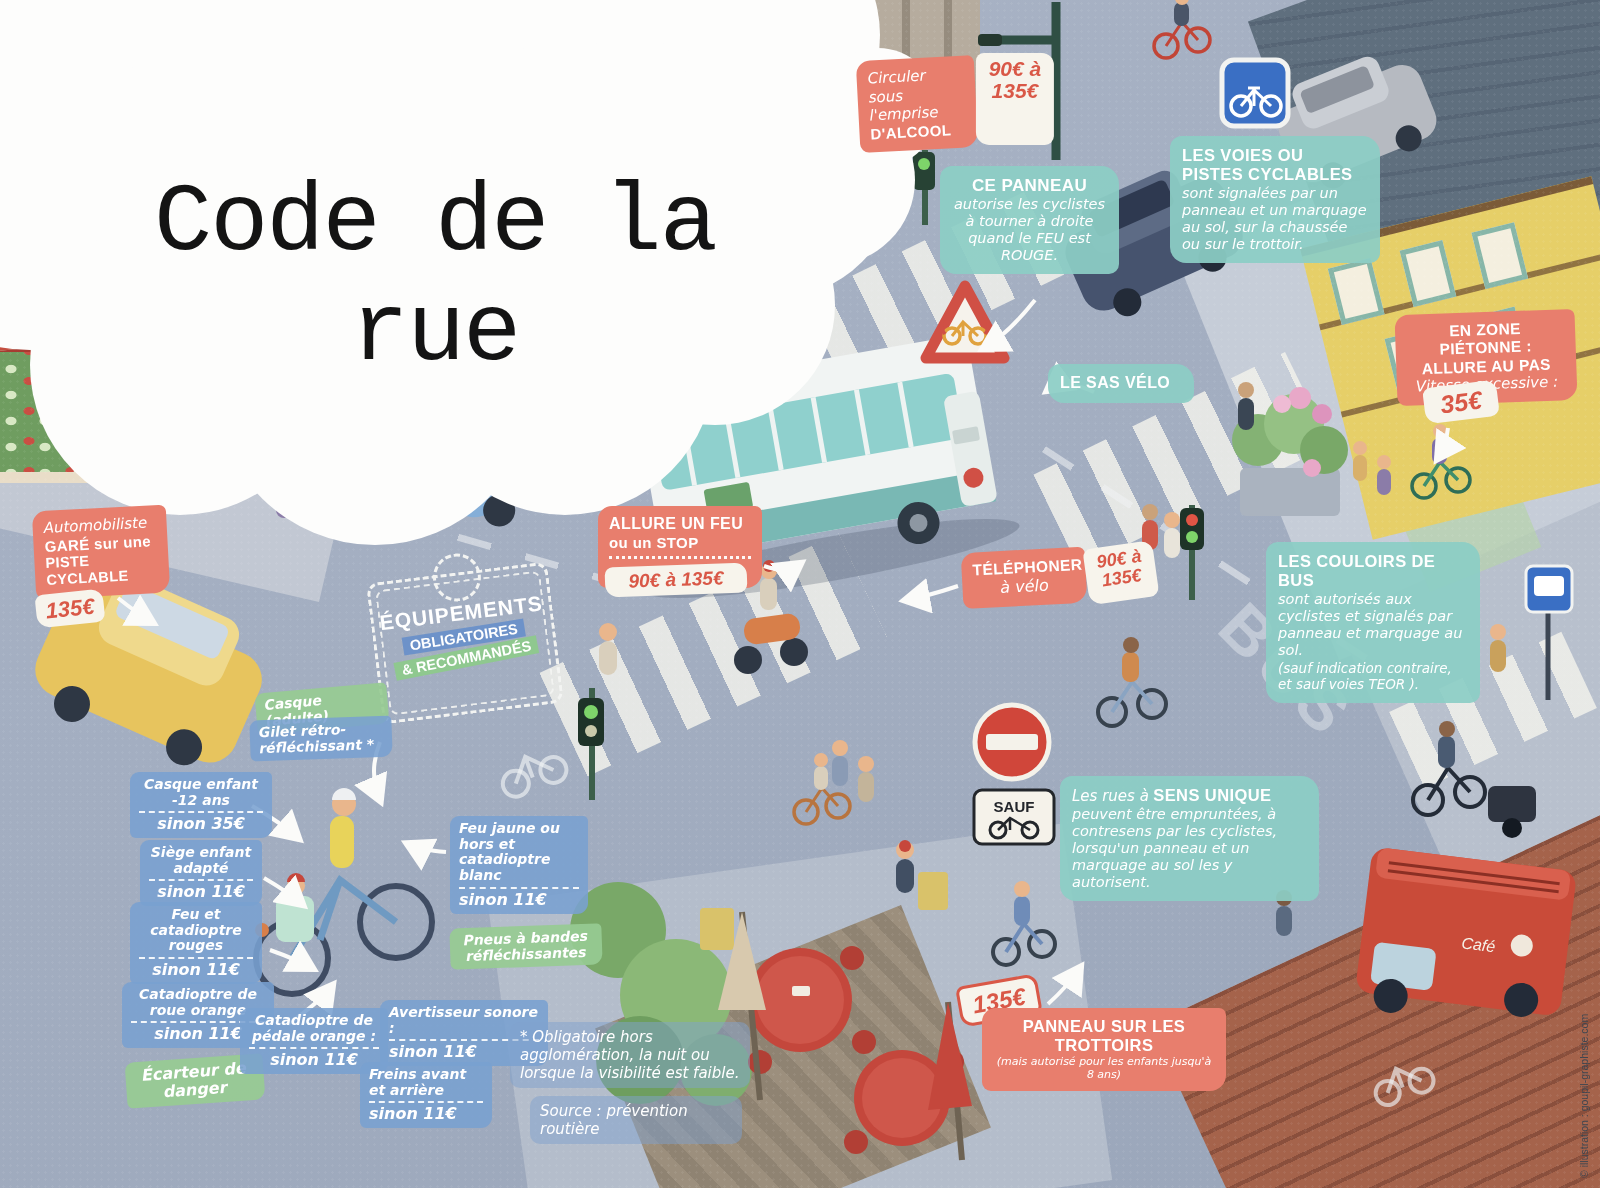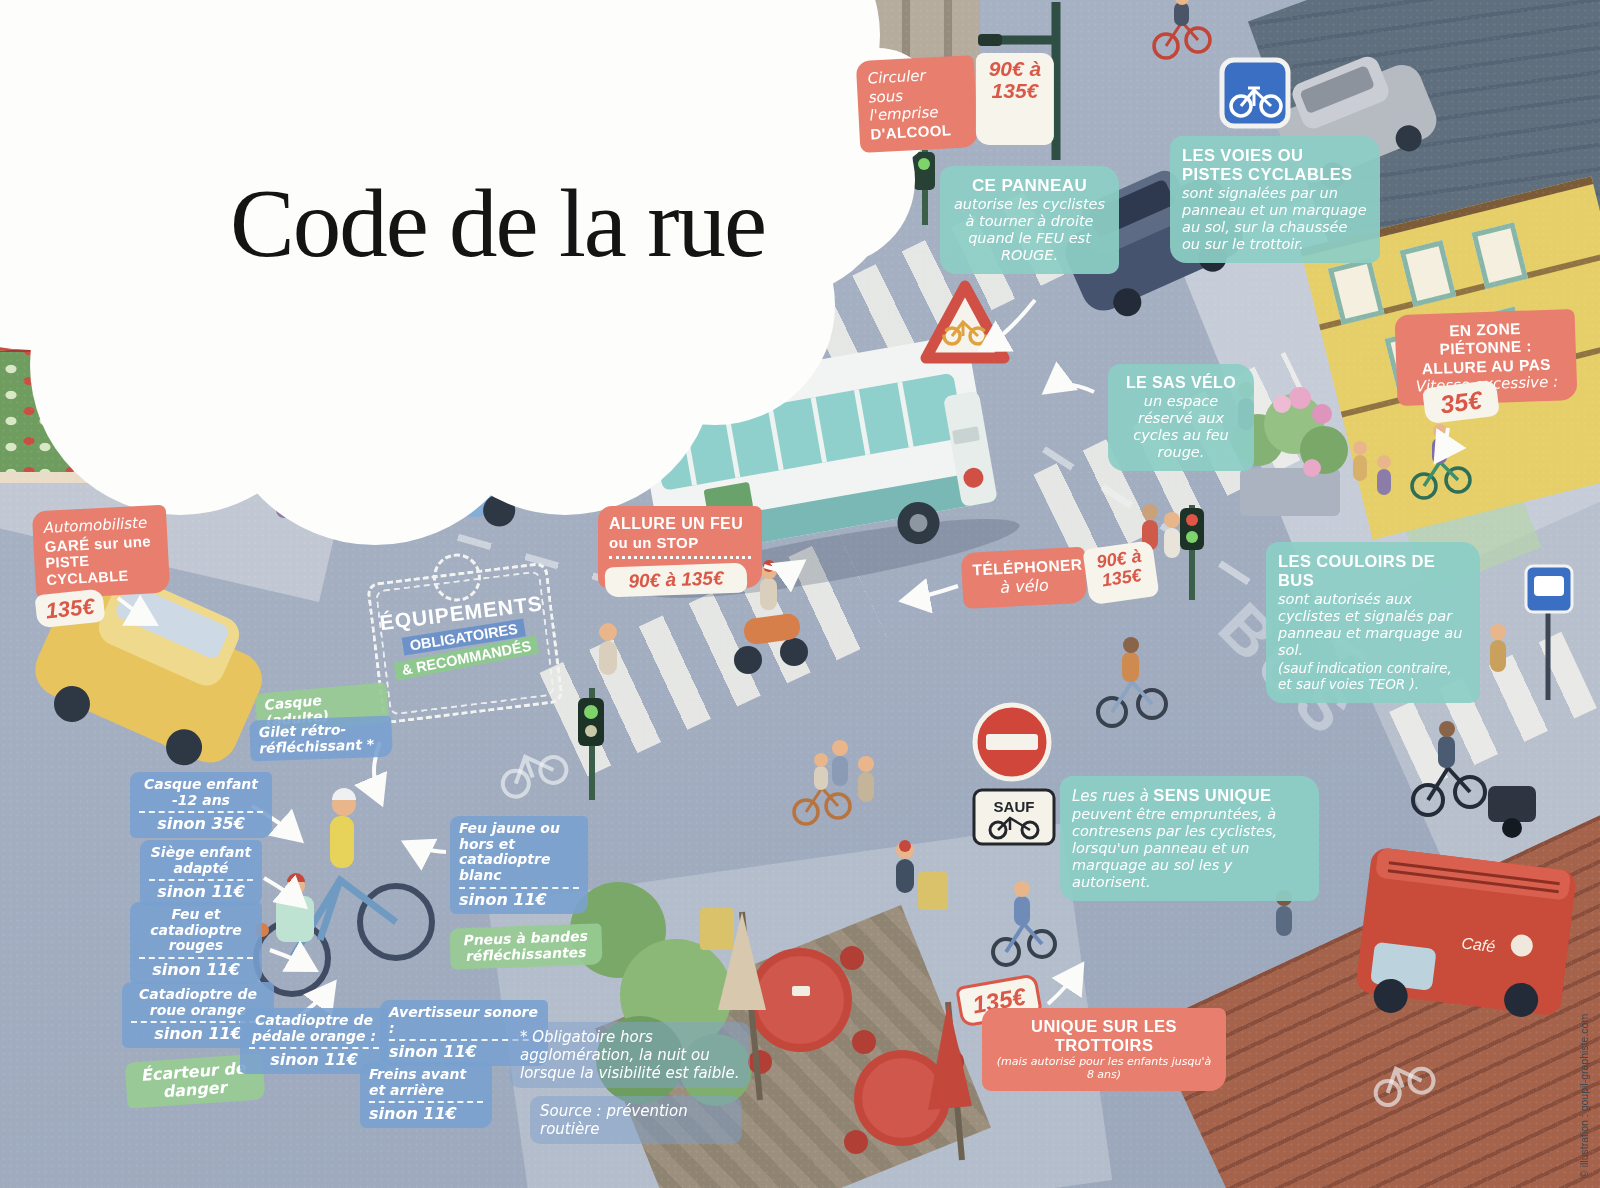--- a/index.html
+++ b/index.html
@@ -50,21 +50,21 @@
   .dashline{position:absolute;height:7px;background:repeating-linear-gradient(90deg,rgba(240,242,244,.55) 0 34px,transparent 34px 70px);}
   #d1{left:180px;top:520px;width:460px;transform:rotate(16deg);}
   #d2{left:1010px;top:560px;width:420px;transform:rotate(33deg);}
   #busmark{left:1208px;top:632px;font-weight:bold;font-size:66px;letter-spacing:6px;
     color:rgba(233,237,242,.45);transform:rotate(45deg);}
   #texture{left:0;top:0;width:1600px;height:1188px;
     background-image:radial-gradient(rgba(255,255,255,.06) 1px,transparent 1.3px);background-size:7px 7px;}
 
   
   .puff{position:absolute;background:#fdfdfc;border-radius:50%;}
-  #title{left:105px;top:168px;width:660px;text-align:right;font-family:Liberation Serif, serif;
+  #title{left:105px;top:168px;width:660px;text-align:center;font-family:Liberation Mono, monospace;
     font-size:97px;color:#141414;letter-spacing:-2px;}
 
   
   .note{position:absolute;color:#fff;line-height:1.18;}
   .red{background:#e87e6d;border-radius:14px 7px 16px 9px;padding:9px 11px;}
   .teal{background:rgba(140,206,197,.93);border-radius:12px 18px 10px 16px;padding:10px 12px;}
   .caps{font-weight:700;letter-spacing:.4px;}
   .script{font-style:italic;font-family:"DejaVu Sans",sans-serif;}
   .price{background:#f7f4ec;color:#d95847;font-weight:700;font-style:italic;text-align:center;
     border-radius:8px 12px 9px 13px;padding:5px 7px;line-height:1.05;}
@@ -522,23 +522,22 @@
     <div class="script" style="font-size:14.5px">sont signalées par un panneau et un marquage au sol, sur la chaussée ou sur le trottoir.</div>
   </div>
 
   <div class="note red" style="left:1396px;top:312px;width:180px;transform:rotate(-2deg);text-align:center">
     <div class="caps" style="font-size:15.5px">EN ZONE PIÉTONNE :</div>
     <div class="caps" style="font-size:15.5px">ALLURE AU PAS</div>
     <div class="script" style="font-size:15px">Vitesse excessive :</div>
   </div>
   <div class="price abs" style="left:1424px;top:384px;width:74px;font-size:25px;transform:rotate(-7deg)">35€</div>
 
-  <div class="note teal" style="left:1108px;top:364px;width:146px;text-align:center">
+  <div class="note teal" style="left:1048px;top:364px;width:146px;text-align:left">
     <div class="caps" style="font-size:16px">LE SAS VÉLO</div>
-    <div class="script" style="font-size:14.5px">un espace réservé aux cycles au feu rouge.</div>
   </div>
 
   <div class="note red" style="left:598px;top:506px;width:164px">
     <div class="caps" style="font-size:16px">ALLURE UN FEU</div>
     <div class="caps" style="font-size:15px">ou un STOP</div>
     <div style="border-top:3px dotted rgba(255,255,255,.95);margin-top:4px"></div>
     <div class="price" style="width:142px;font-size:19px;margin:6px 0 -16px -4px;transform:rotate(-2deg)">90€ à 135€</div>
   </div>
 
   <div class="note prow" style="left:962px;top:548px;transform:rotate(-3deg)">
@@ -619,18 +618,18 @@
   <div class="abs softblue script" style="left:510px;top:1022px;width:240px;font-size:15px">* Obligatoire hors agglomération, la nuit ou lorsque la visibilité est faible.</div>
 
   <div class="note teal" style="left:1060px;top:776px;width:259px">
     <span class="script" style="font-size:15px">Les rues à</span>
     <span class="caps" style="font-size:16.5px">SENS UNIQUE</span>
     <div class="script" style="font-size:14.5px">peuvent être empruntées, à contresens par les cyclistes, lorsqu'un panneau et un marquage au sol les y autorisent.</div>
   </div>
 
   <div class="price abs" style="left:958px;top:980px;width:82px;font-size:24px;transform:rotate(-10deg);border:3px solid #d95847">135€</div>
   <div class="note red" style="left:982px;top:1008px;width:244px;text-align:center">
-    <div class="caps" style="font-size:16.5px">UNIQUE SUR LES TROTTOIRS</div>
+    <div class="caps" style="font-size:16.5px">PANNEAU SUR LES TROTTOIRS</div>
     <div class="script" style="font-size:11px">(mais autorisé pour les enfants jusqu'à 8 ans)</div>
   </div>
 
   <div class="abs" id="credit">© illustration : goupil-graphiste.com</div>
 </div>
 
 </body></html>

